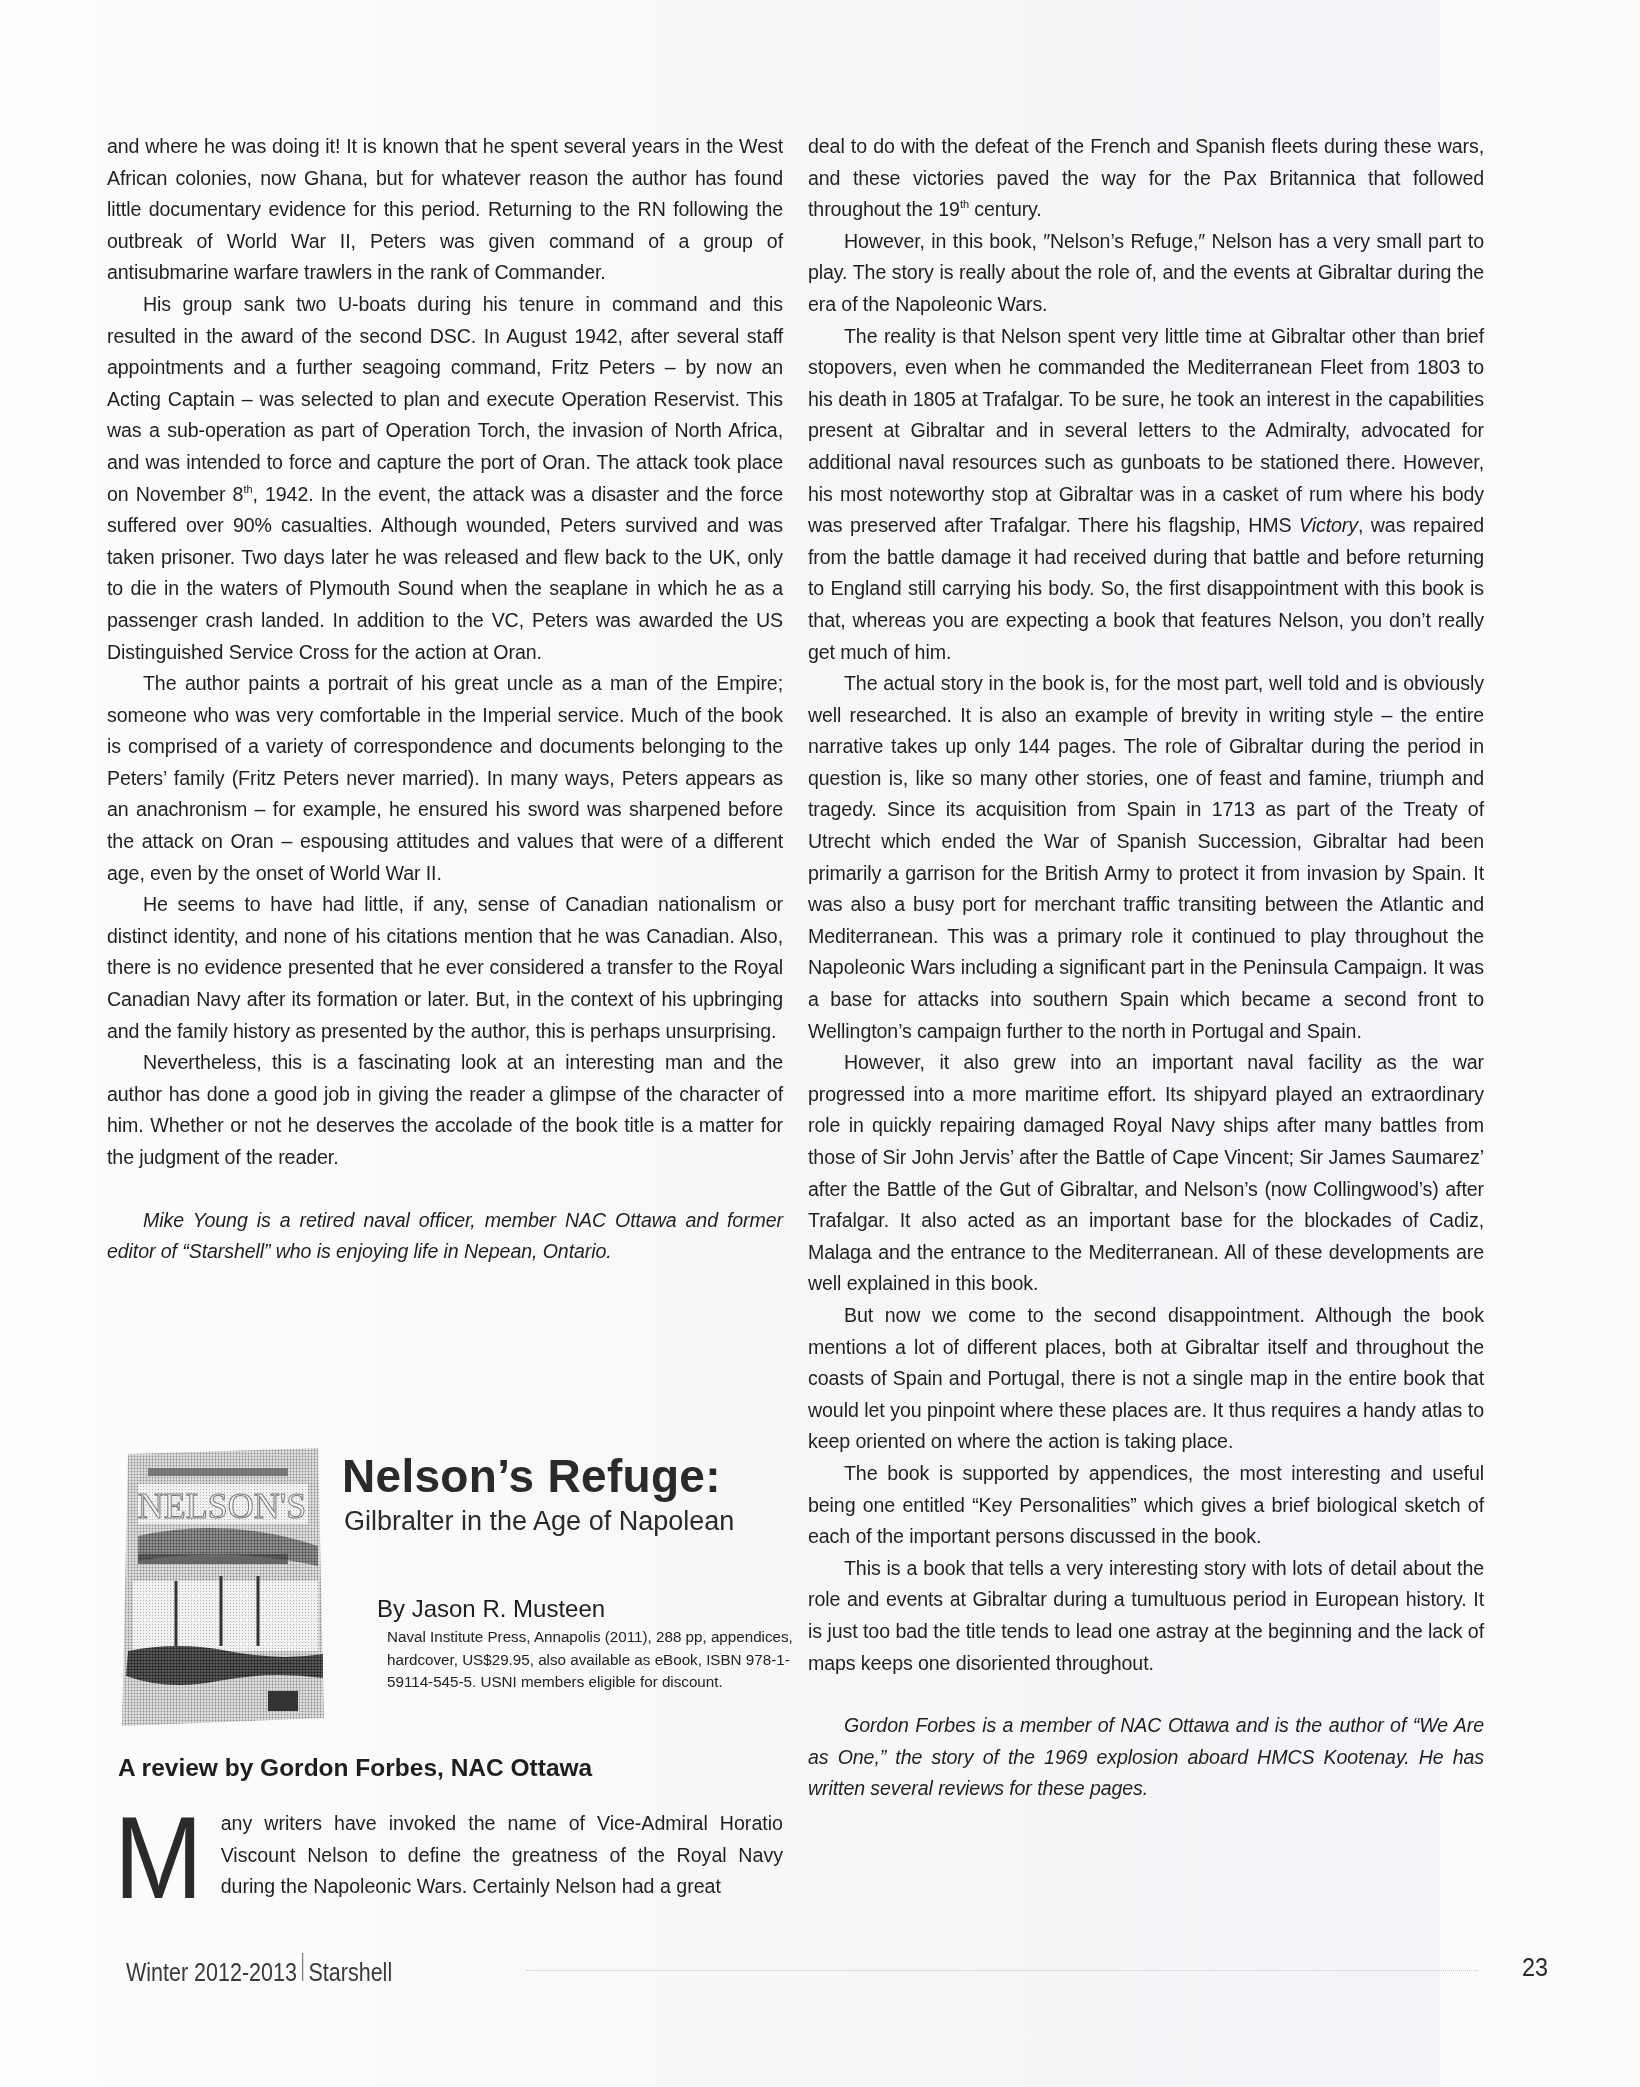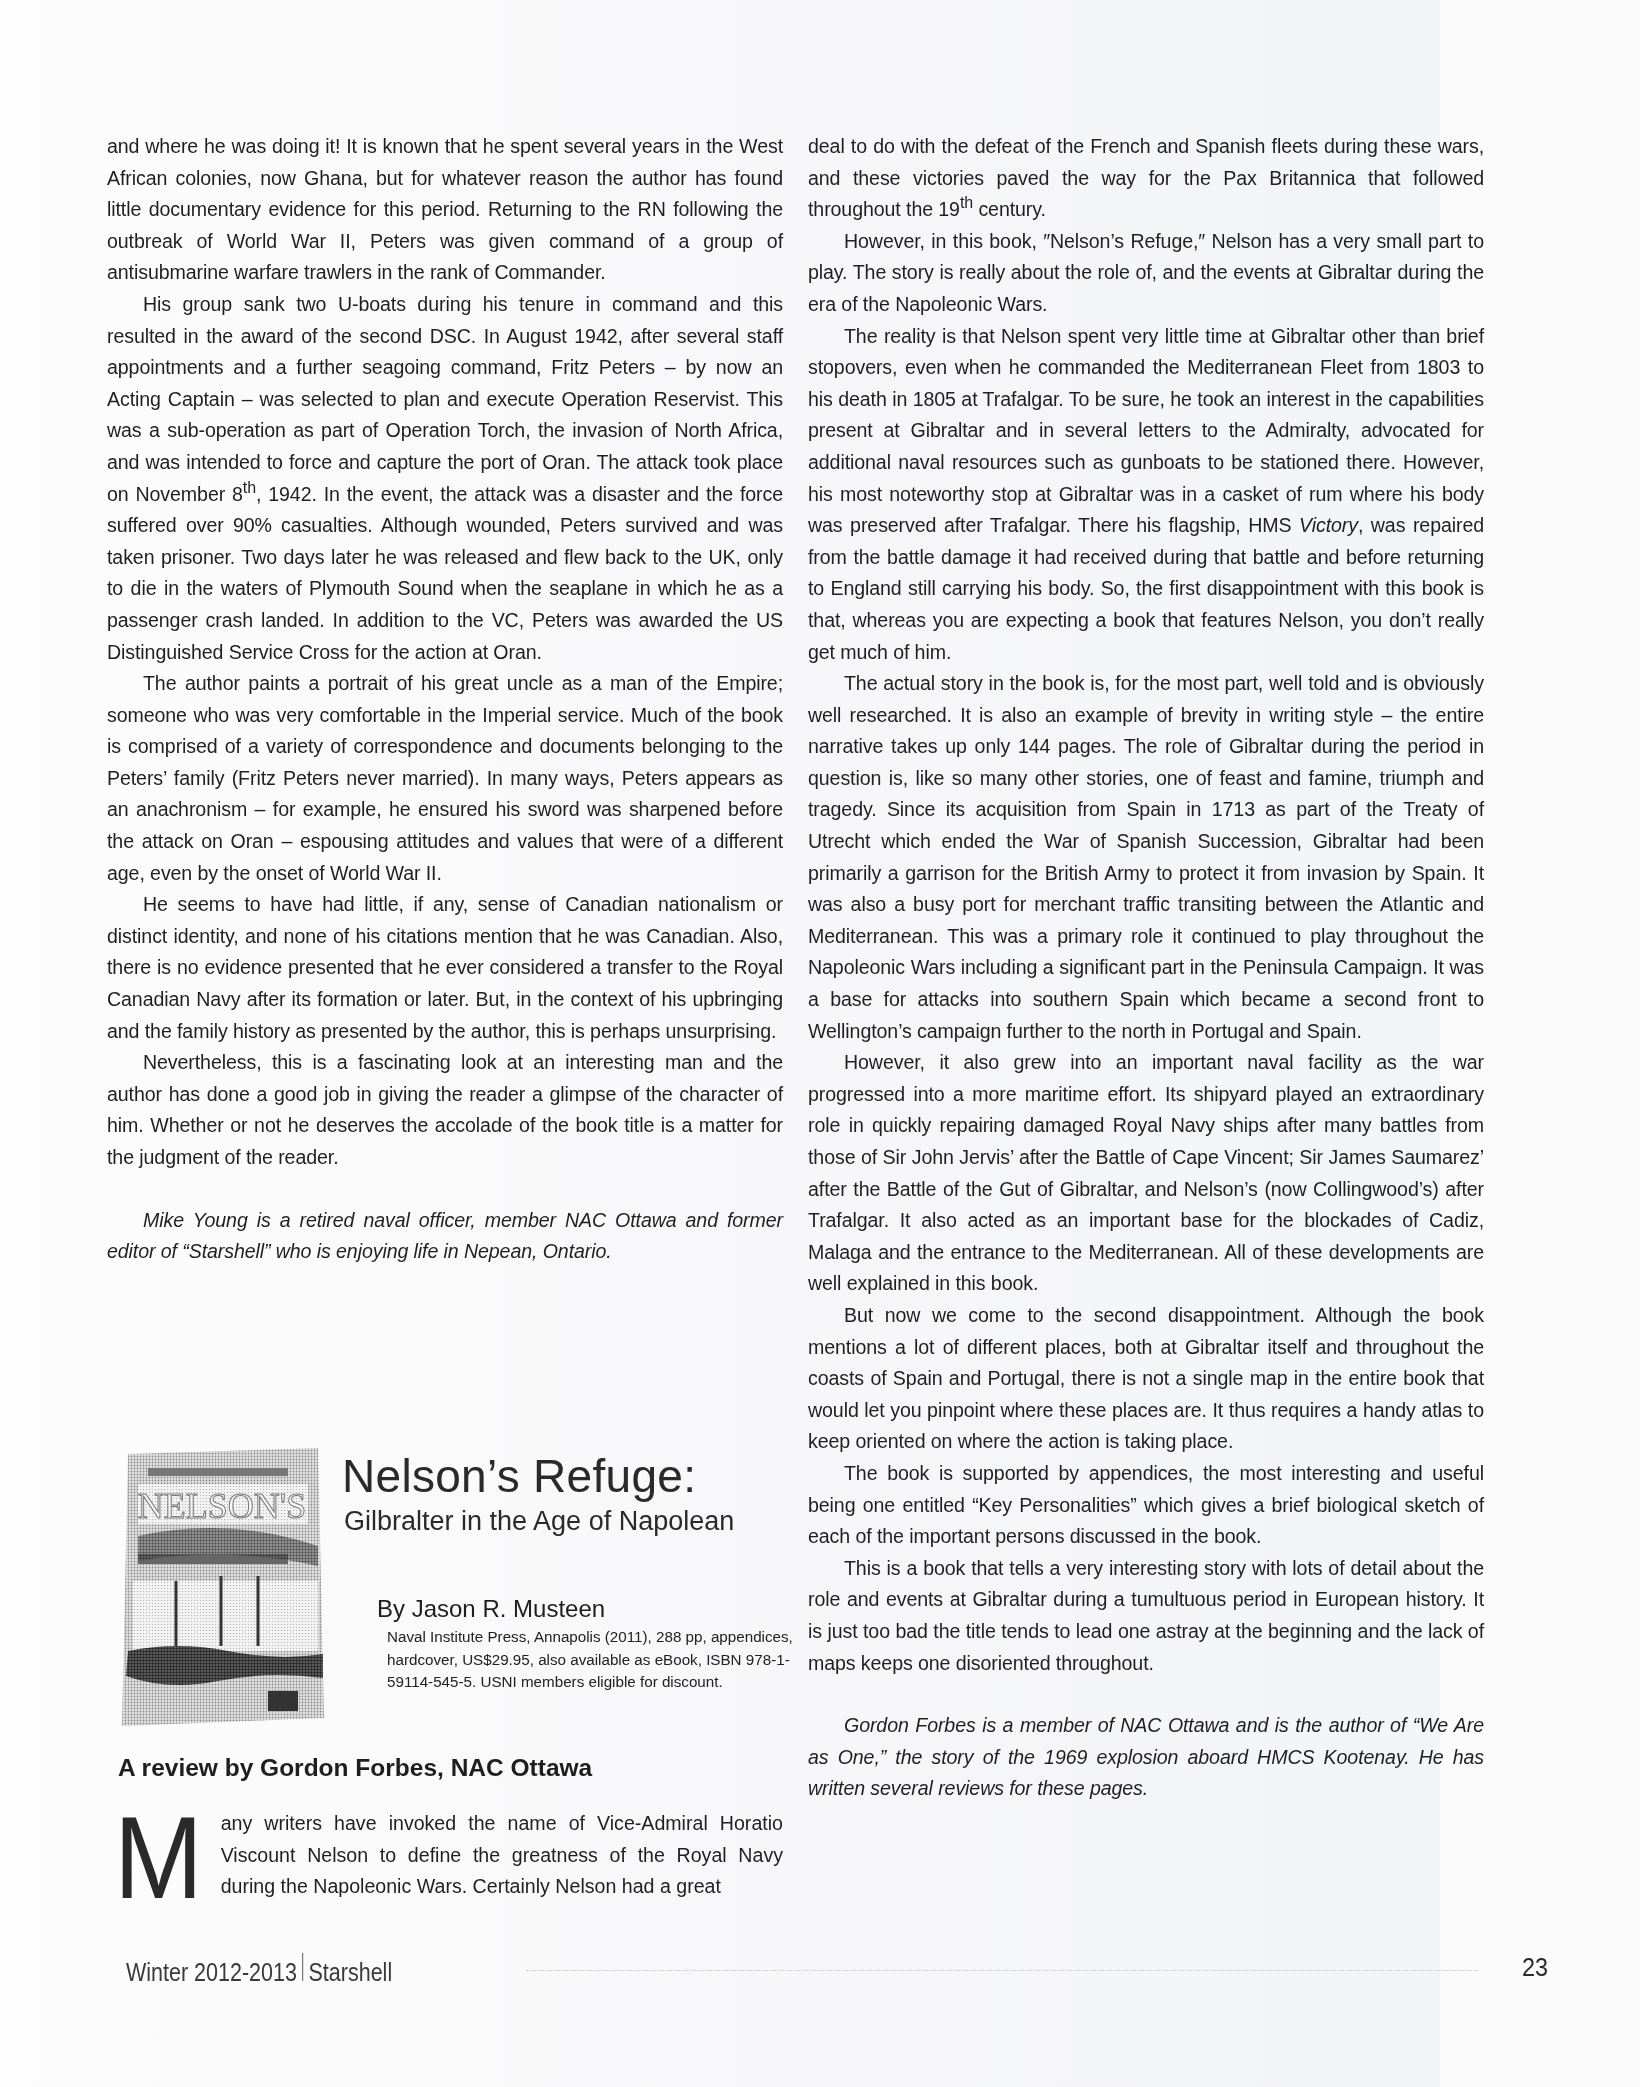--- a/index.html
+++ b/index.html
@@ -37,21 +37,21 @@
     width: 672px; height: 285px;
   }
   .cover {
     position: absolute; left: 0; top: 0;
     width: 208px; height: 282px;
   }
   .cover svg { width: 100%; height: 100%; }
   .book-title {
     position: absolute; left: 224px; top: 4px;
     font-size: 46px; line-height: 52px;
-    font-weight: normal; color: #2a2a2a;
+    font-weight: bold; color: #2a2a2a;
     letter-spacing: 0.3px;
   }
   .book-subtitle {
     position: absolute; left: 226px; top: 58px;
     font-size: 27px; line-height: 34px; color: #2a2a2a;
   }
   .book-author {
     position: absolute; left: 230px; top: 148px;
     font-size: 24px; line-height: 30px; color: #1e1e1e; margin-left: 29px;
   }
@@ -99,21 +99,21 @@
   }
   .footer-rule {
     position: absolute; left: 400px; right: 70px; top: 20px;
     border-top: 1px dotted #c8c8cc;
   }
   .footer-page {
     position: absolute; right: 0; top: 2px;
     font-size: 26px; color: #2a2a2a;
     transform: scaleX(0.9); transform-origin: right;
   }
-  sup { font-size: 16px; line-height: 0; vertical-align: 8px; }
+  sup { font-size: 11px; line-height: 0; vertical-align: 8px; }
 </style>
 </head>
 <body>
 
 <div class="page">
 
   <div class="col left">
     <p>and where he was doing it!  It is known that he spent several years in the West African colonies, now Ghana, but for whatever reason the author has found little documentary evidence for this period.  Returning to the RN following the outbreak of World War II, Peters was given command of a group of antisubmarine warfare trawlers in the rank of Commander.</p>
     <p class="ind"><span>His group sank two U-boats during his tenure in command and this resulted in the award of the second DSC.  In August 1942, after several staff appointments and a further seagoing command, Fritz Peters – by now an Acting Captain – was selected to plan and execute Operation Reservist.  This was a sub-operation as part of Operation Torch, the invasion of North Africa, and was intended to force and capture the port of Oran.  The attack took place on November 8</span><sup>th</sup><span>, 1942.  In the event, the attack was a disaster and the force suffered over 90% casualties.  Although wounded, Peters survived and was taken prisoner.  Two days later he was released and flew back to the UK, only to die in the waters of Plymouth Sound when the seaplane in which he as a passenger crash landed.  In addition to the VC, Peters was awarded the US Distinguished Service Cross for the action at Oran.</span></p>
     <p class="ind">The author paints a portrait of his great uncle as a man of the Empire; someone who was very comfortable in the Imperial service. Much of the book is comprised of a variety of correspondence and documents belonging to the Peters’ family (Fritz Peters never married).  In many ways, Peters appears as an anachronism – for example, he ensured his sword was sharpened before the attack on Oran – espousing attitudes and values that were of a different age, even by the onset of World War II.</p>

